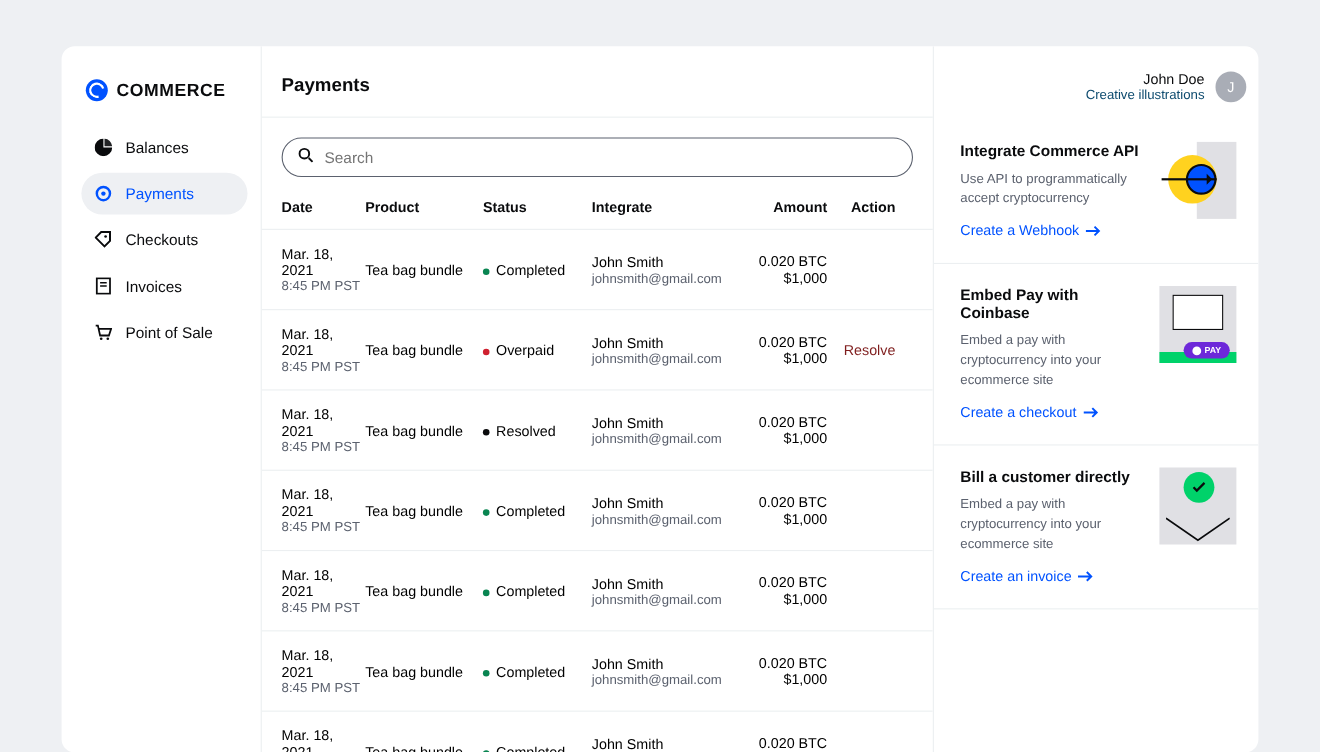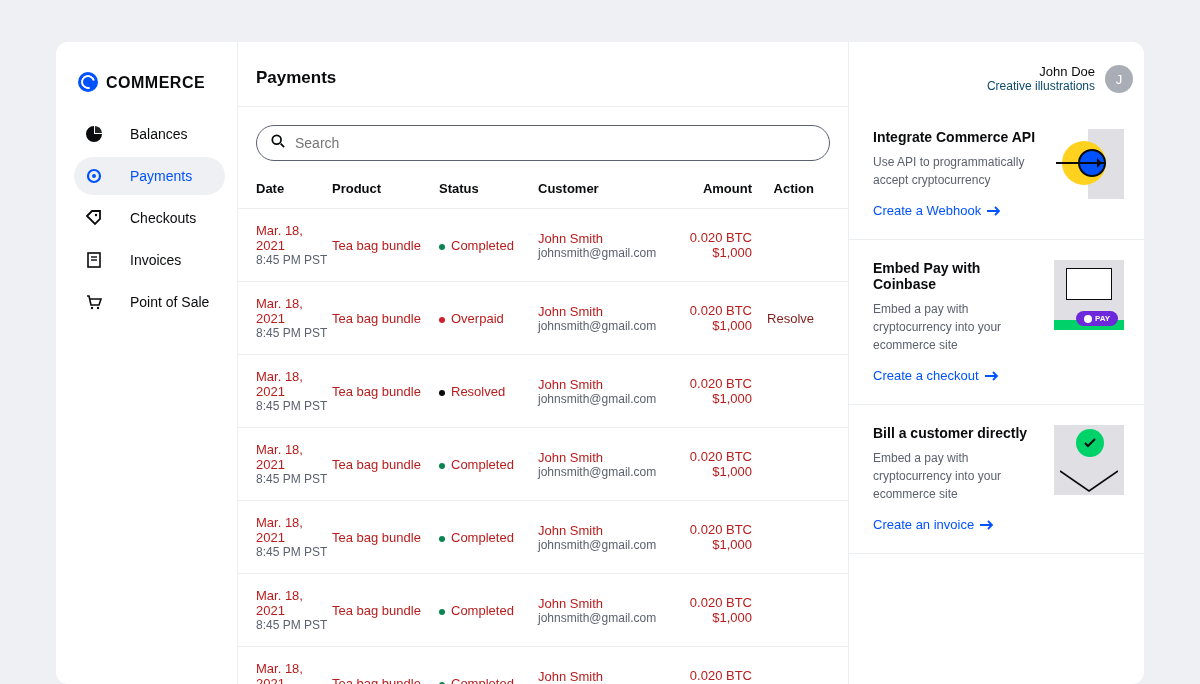--- a/index.html
+++ b/index.html
@@ -46,21 +46,21 @@
 }
 .brand-name {
   font-weight: 700;
   font-size: 16px;
   letter-spacing: 0.5px;
   color: #0a0b0d;
 }
 .nav-item {
   display: flex;
   align-items: center;
-  gap: 28px;
+  gap: 12px;
   padding: 11px 12px;
   border-radius: 24px;
   font-size: 14px;
   font-weight: 500;
   color: #0a0b0d;
   margin-bottom: 4px;
   cursor: pointer;
 }
 .nav-item.active {
   background: #eef0f3;
@@ -130,21 +130,21 @@
 
 .table-body { flex: 1; overflow: hidden; }
 .row {
   display: flex;
   align-items: center;
   padding: 14px 18px;
   border-bottom: 1px solid #eceff1;
   font-size: 13px;
 }
 .row:last-child { border-bottom: none; }
-.row .primary { color: #b91c1c; }
+.row .primary { color: #000000; }
 .row .secondary { color: #5b616e; font-size: 12px; }
 .status-dot { width: 6px; height: 6px; border-radius: 50%; display: inline-block; margin-right: 6px; }
 .dot-green { background: #098551; }
 .dot-red { background: #cf202f; }
 .dot-black { background: #0a0b0d; }
 .amt-block { text-align: right; }
 .action-link { color: #7f1d1d; font-weight: 500; cursor: pointer; text-align: right; }
 
 .pager {
   border-top: 1px solid #eceff1;
@@ -275,21 +275,21 @@
             <line x1="11" y1="11" x2="15" y2="15" stroke="#0a0b0d" stroke-width="2"></line>
           </svg>
       </span>
       <input type="text" placeholder="Search" style="">
     </div>
 
     <div class="table-header">
       <div class="col-date">Date</div>
       <div class="col-product">Product</div>
       <div class="col-status">Status</div>
-      <div class="col-customer">Customer</div>
+      <div class="col-customer">Integrate</div>
       <div class="col-amount">Amount</div>
       <div class="col-action">Action</div>
     </div>
 
     <div class="table-body" id="table-body">
         <div class="row">
           <div class="col-date">
             <div class="primary">Mar. 18, 2021</div>
             <div class="secondary">8:45 PM PST</div>
           </div>

